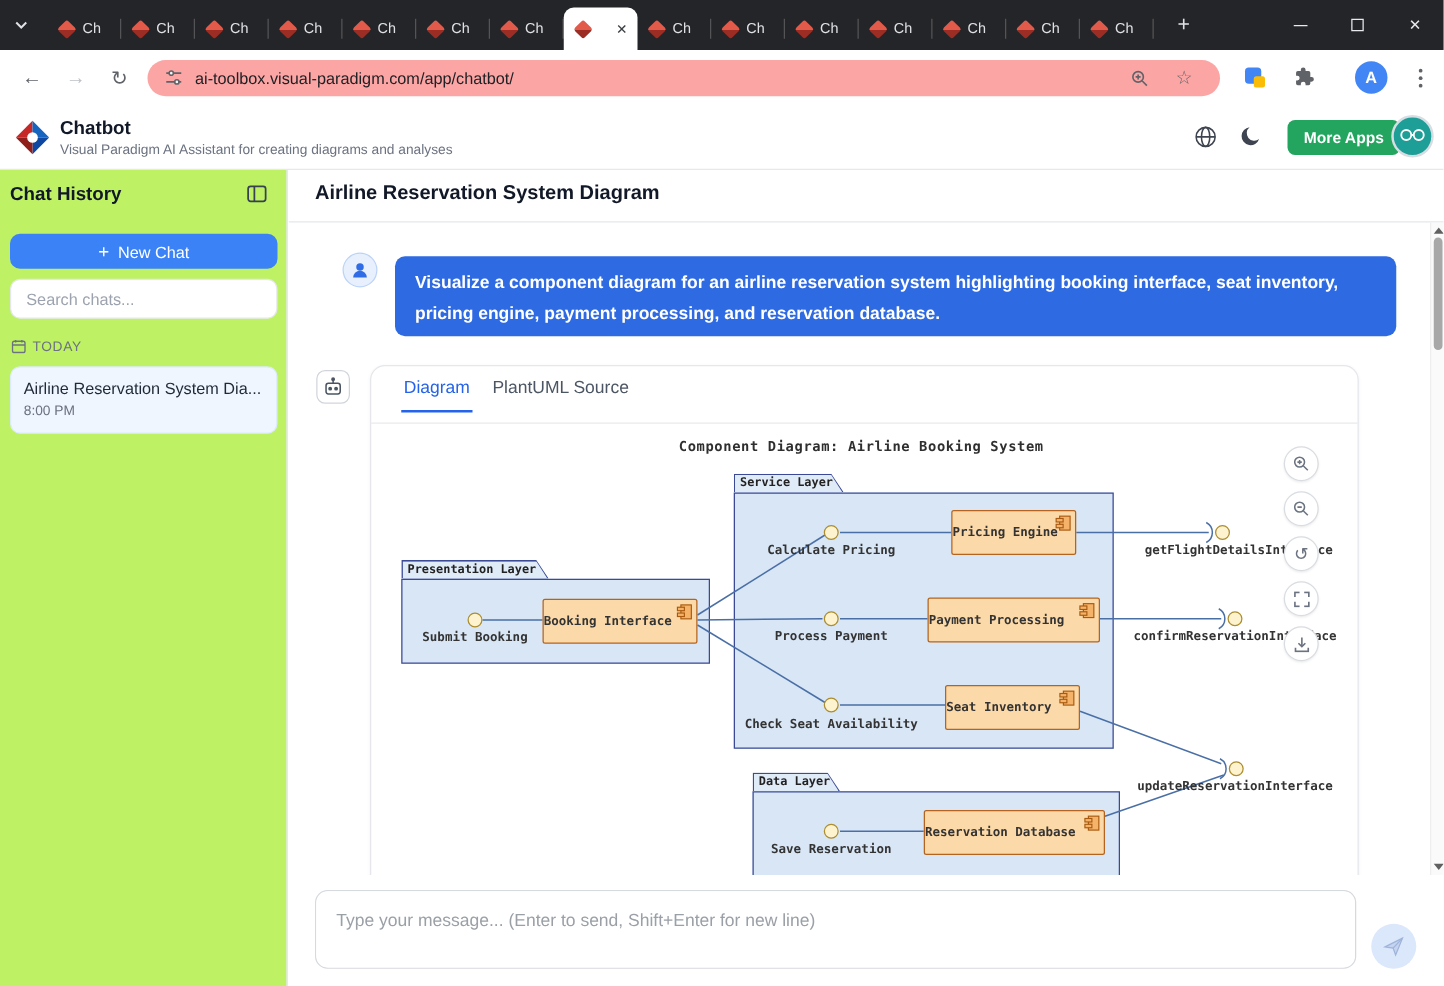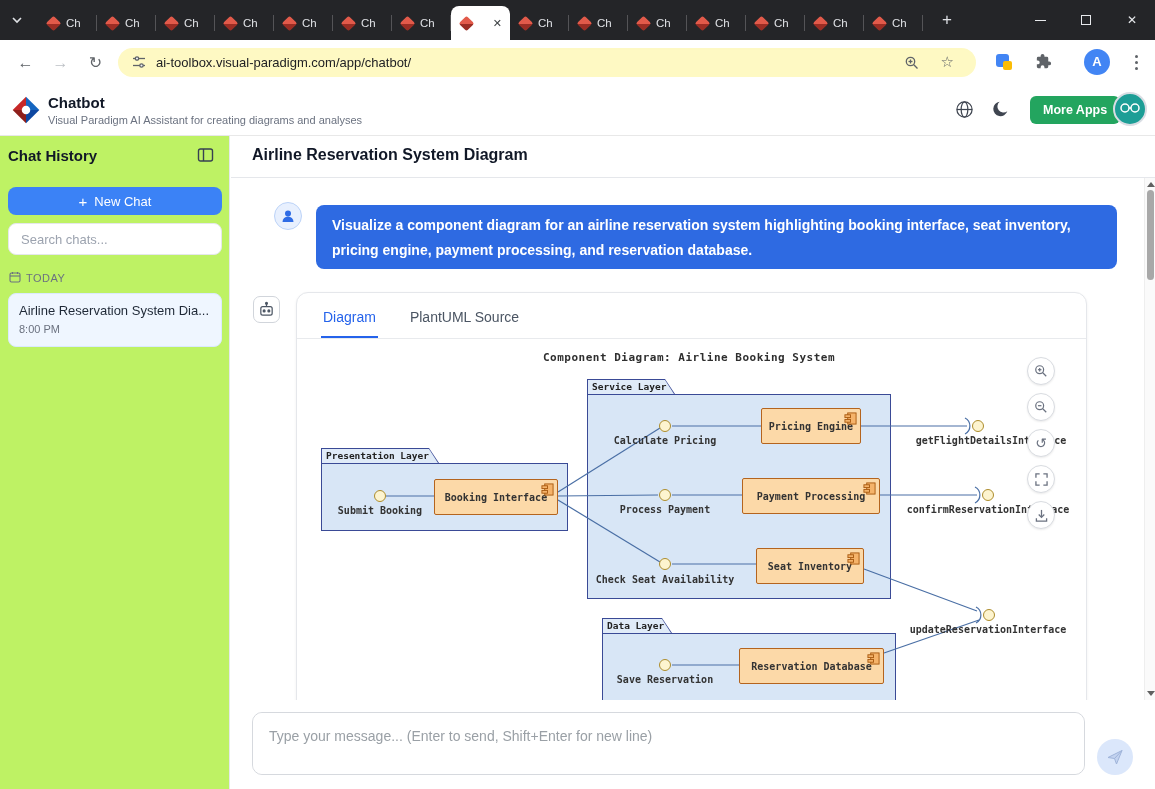--- a/index.html
+++ b/index.html
@@ -19,21 +19,21 @@
   .tab.active .tab-close { margin-left:auto; margin-right:8px; font-size:11px; color:#3c4043; }
   .newtab { position:absolute; left:936px; top:9px; width:22px; height:22px; color:#dfe1e5; font-size:17px; line-height:21px; text-align:center; }
   .winctl { position:absolute; right:0; top:0; height:40px; display:flex; }
   .winbtn { width:46px; height:40px; display:flex; align-items:center; justify-content:center; color:#e8eaed; font-size:12px; }
   .glyph-min { width:11px; height:1px; background:#e8eaed; display:inline-block; }
   .glyph-max { width:10px; height:10px; border:1px solid #e8eaed; display:inline-block; }
 
   
   .toolbar { position:absolute; left:0; top:40px; width:1155px; height:45px; background:#fff; }
   .navbtn { position:absolute; top:9px; width:27px; height:27px; display:flex; align-items:center; justify-content:center; font-size:16px; color:#5f6368; border-radius:50%; }
-  .omnibox { position:absolute; left:118px; top:8px; width:858px; height:29px; background:#fef9c3; border-radius:15px; }
+  .omnibox { position:absolute; left:118px; top:8px; width:858px; height:29px; background:#fca5a5; border-radius:15px; }
   .omni-url { position:absolute; left:38px; top:0; height:29px; line-height:29px; font-size:13px; color:#202124; }
   .pill-icon { position:absolute; top:6px; }
   .after-pill { position:absolute; top:12px; }
   .profile-chip { position:absolute; left:1084px; top:9px; width:26px; height:26px; border-radius:50%; background:#4285f4; color:#fff; font-size:13px; font-weight:bold; text-align:center; line-height:26px; }
   .kebab { position:absolute; left:1128px; top:11px; width:16px; height:22px; display:flex; flex-direction:column; align-items:center; justify-content:center; gap:3px; }
   .kebab i { width:3px; height:3px; border-radius:50%; background:#5f6368; }
 
   
   .appheader { position:absolute; left:0; top:85px; width:1155px; height:51px; background:#fff; border-bottom:1px solid #e8e8e8; }
   .ah-title { position:absolute; left:48px; top:9px; font-size:15px; font-weight:bold; color:#111827; }
@@ -58,38 +58,38 @@
   .main { position:absolute; left:231px; top:136px; width:924px; height:653px; background:#fff; }
   .page-title-bar { position:absolute; left:0; top:0; width:924px; height:42px; border-bottom:1px solid #e5e7eb; }
   .page-title { position:absolute; left:21px; top:10px; font-size:16px; font-weight:bold; color:#111827; }
   .chatarea { position:absolute; left:0; top:42px; width:924px; height:522px; overflow:hidden; }
 
   .user-avatar { position:absolute; left:43px; top:24px; width:28px; height:28px; border-radius:50%; background:#e8f0fe; border:1px solid #bcd3f8; display:flex; align-items:center; justify-content:center; }
   .user-bubble { position:absolute; left:85px; top:27px; width:801px; height:64px; background:#2e6ae2; border-radius:8px; color:#fff; font-size:14px; line-height:25px; padding:8px 16px;font-weight:bold; }
 
   .bot-avatar { position:absolute; left:22px; top:118px; width:27px; height:27px; border-radius:7px; background:#fff; border:1px solid #d1d5db; display:flex; align-items:center; justify-content:center; }
   .card { position:absolute; left:65px; top:114px; width:791px; height:460px; background:#fff; border:1px solid #e5e7eb; border-radius:12px; box-shadow:0 1px 3px rgba(0,0,0,.06); }
-  .card-tabs { position:absolute; left:0; top:0; width:100%; height:46px; border-bottom:1px solid #e8eaed; display:flex; align-items:flex-end; padding-left:24px; gap:30px; }
+  .card-tabs { position:absolute; left:0; top:0; width:100%; height:46px; border-bottom:1px solid #e8eaed; display:flex; align-items:center; padding-left:24px; gap:14px; }
   .ctab { font-size:14px; padding:0 2px 13px 2px; color:#4b5563; }
   .ctab.active { color:#2563eb; border-bottom:2px solid #2563eb; padding-bottom:11px; }
 
   
   .zoomctl { position:absolute; right:31px; top:64px; display:flex; flex-direction:column; gap:8px; z-index:10; }
   .zbtn { width:28px; height:28px; border-radius:50%; background:#fff; border:1px solid #d9dce1; box-shadow:0 1px 2px rgba(0,0,0,.08); display:flex; align-items:center; justify-content:center; color:#6b7280; font-size:14px; }
 
   
   .canvas { position:absolute; left:4px; top:50px; width:776px; height:410px; font-family:"DejaVu Sans Mono", monospace; }
   .dg-title { position:absolute; left:0; top:8px; width:776px; text-align:center; font-size:11px; font-weight:bold; color:#2f2f2f; letter-spacing:.5px; }
   .pkg-body { position:absolute; background:#d8e6f6; border:1px solid #3a4a96; z-index:1; }
   .pkg-tab { position:absolute; height:15px; z-index:1; }
   .pkg-tab .outer { position:absolute; inset:0; background:#3a4a96; clip-path:polygon(0 0, calc(100% - 10px) 0, 100% 100%, 0 100%); }
   .pkg-tab .inner { position:absolute; left:1px; top:1px; right:1px; bottom:0; background:#e0ebf8; clip-path:polygon(0 0, calc(100% - 9px) 0, 100% 100%, 0 100%); }
   .pkg-tab .lbl { position:absolute; left:5px; top:2px; font-size:9.5px; font-weight:bold; color:#222; }
   .dlines { position:absolute; left:0; top:0; z-index:2; }
-  .comp { position:absolute; background:#fcd9a8; border:1px solid #b4641e; border-radius:2px; z-index:3; display:flex; align-items:center; justify-content:center; }
+  .comp { position:absolute; background:#fcd9a8; border:1px solid #b4641e; border-radius:2px; z-index:3; display:flex; align-items:center; justify-content:flex-start; }
   .comp .clbl { font-size:10px; font-weight:bold; color:#333; }
   .comp .cicon { position:absolute; right:3px; top:3px; }
   .dot { position:absolute; width:12px; height:12px; border-radius:50%; background:#fdf4cf; border:1.5px solid #ad8d2d; z-index:4; }
   .ilbl { position:absolute; transform:translateX(-50%); font-size:10px; font-weight:bold; color:#333; white-space:nowrap; z-index:4; }
 
   
   .sbar { position:absolute; right:0; top:0; width:11px; height:522px; background:#fafafa; border-left:1px solid #eee; }
   .sbar .arr-up { position:absolute; left:2px; top:4px; width:0; height:0; border-left:4px solid transparent; border-right:4px solid transparent; border-bottom:5px solid #606060; }
   .sbar .arr-dn { position:absolute; left:2px; bottom:4px; width:0; height:0; border-left:4px solid transparent; border-right:4px solid transparent; border-top:5px solid #606060; }
   .sbar .thumb { position:absolute; left:2px; top:12px; width:7px; height:90px; background:#a8a8a8; border-radius:4px; }

